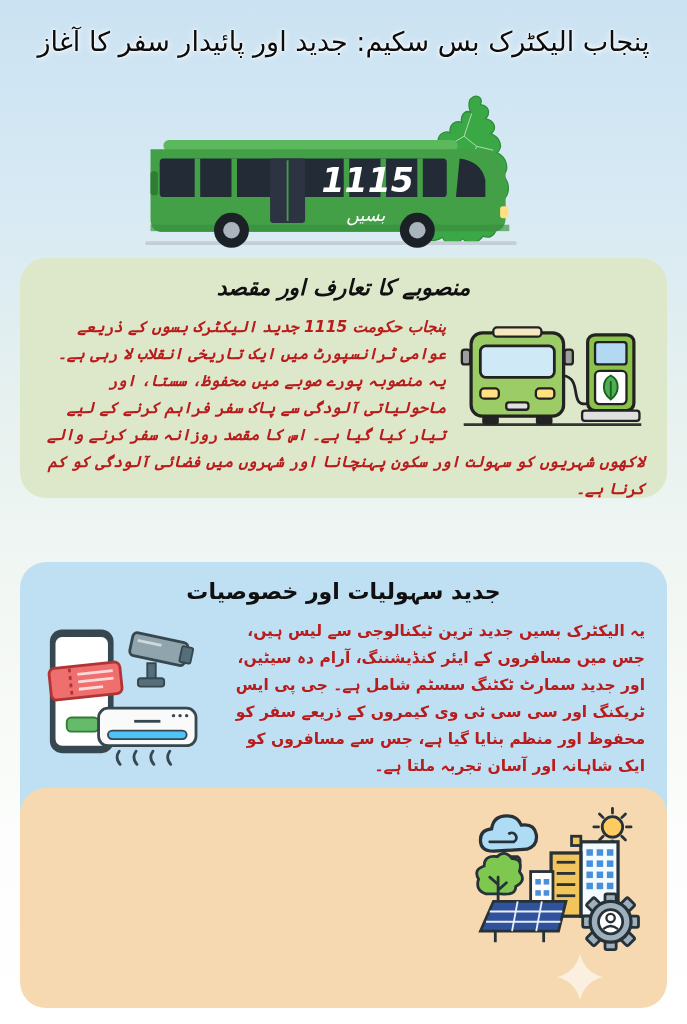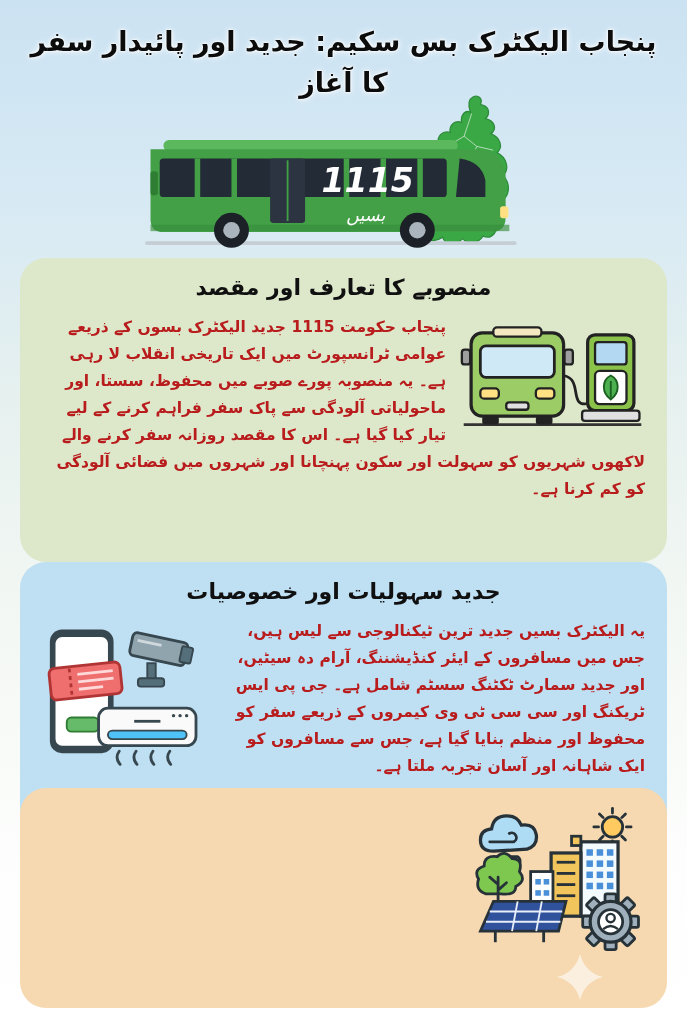--- a/index.html
+++ b/index.html
@@ -8,34 +8,34 @@
     font-family:"DejaVu Sans", sans-serif;
     color:#141414;
   }
   .page {
     position:relative; width:687px; height:1024px; overflow:hidden;
     background:linear-gradient(180deg,#cbe2f2 0%,#d6e9f4 18%,#e7f1ef 40%,#f4f8f4 62%,#fcfdfc 82%,#ffffff 100%);
   }
   .title {
     position:absolute; top:22px; left:0; width:100%;
     text-align:center; direction:rtl;
-    font-size:27px; font-weight:bold; color:#0c0c0c;
+    font-size:27px; font-weight:normal; color:#0c0c0c;
     text-shadow:0 0 7px #ffffff, 0 0 3px #ffffff, 0 0 2px #ffffff;
     padding:0 14px; line-height:1.5;
   }
   .hero { position:absolute; top:90px; left:0; width:100%; height:168px;font-style:italic; }
   .hero .map  { position:absolute; left:368px; top:2px;  width:172px; height:158px; }
   .hero .bus  { position:absolute; left:128px; top:28px; width:402px; height:138px; }
 
   .card {
     position:absolute; left:20px; width:647px;
     border-radius:26px; padding:12px 22px 10px;
     direction:rtl;
   }
-  .card-1 { top:258px; height:304px; background:#dde8cb; }
+  .card-1 { top:258px; height:240px; background:#dde8cb;font-style:italic; }
   .card-2 { top:562px; height:276px; background:#bfdff2; }
   .card-3 { top:788px; height:220px; background:#f6d9b1; }
   .card h2 {
     text-align:center; font-size:22px; font-weight:bold; color:#101010;
     margin:2px 0 10px; line-height:1.45;
   }
   .card p {
     font-size:15.5px; font-weight:bold; line-height:1.74;
     text-align:right; color:#b91c1c;
   }

